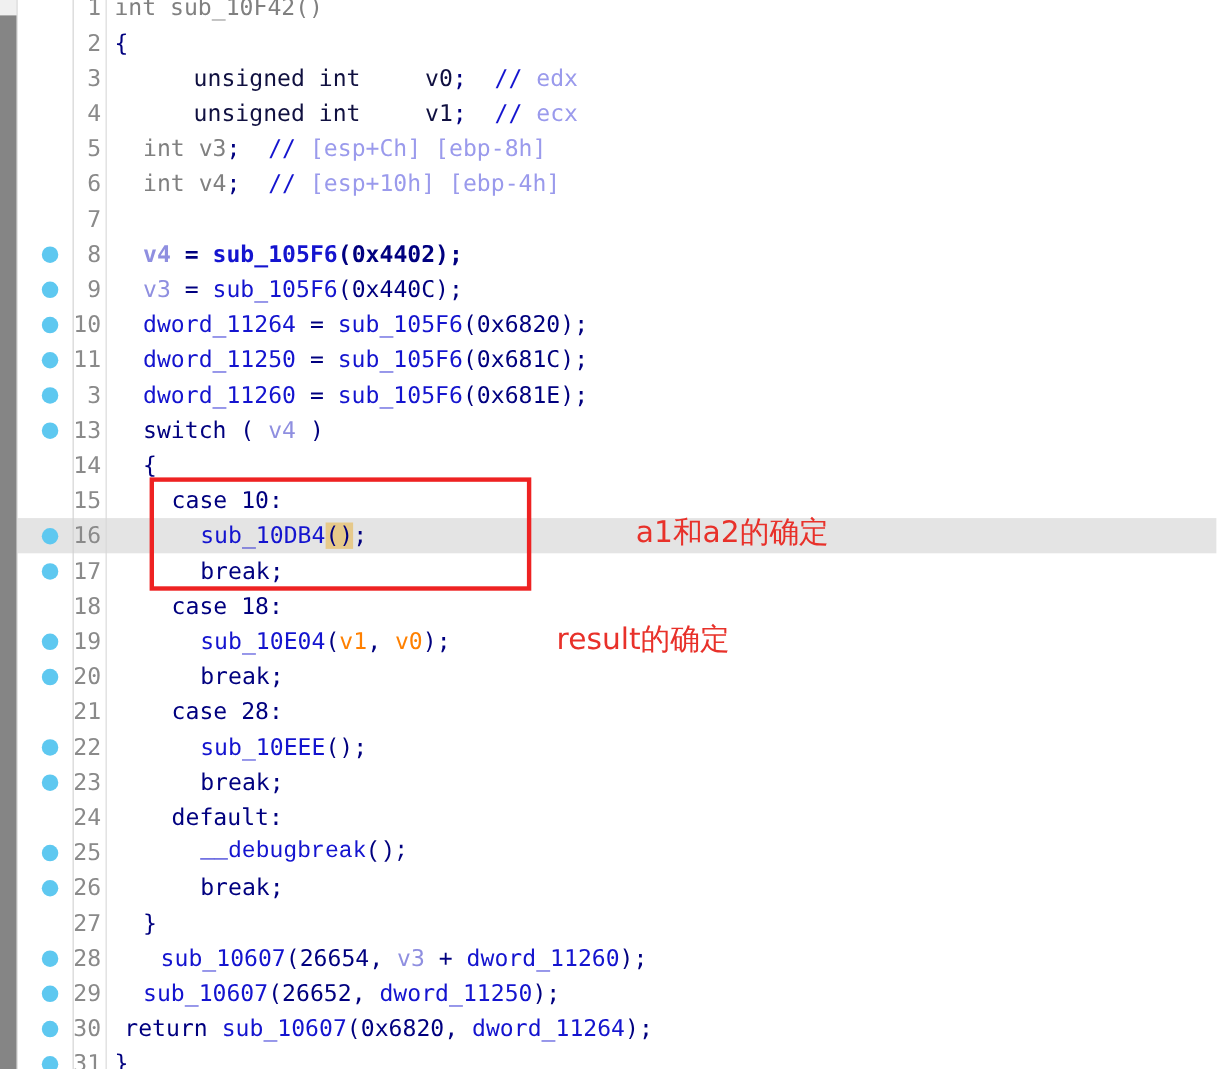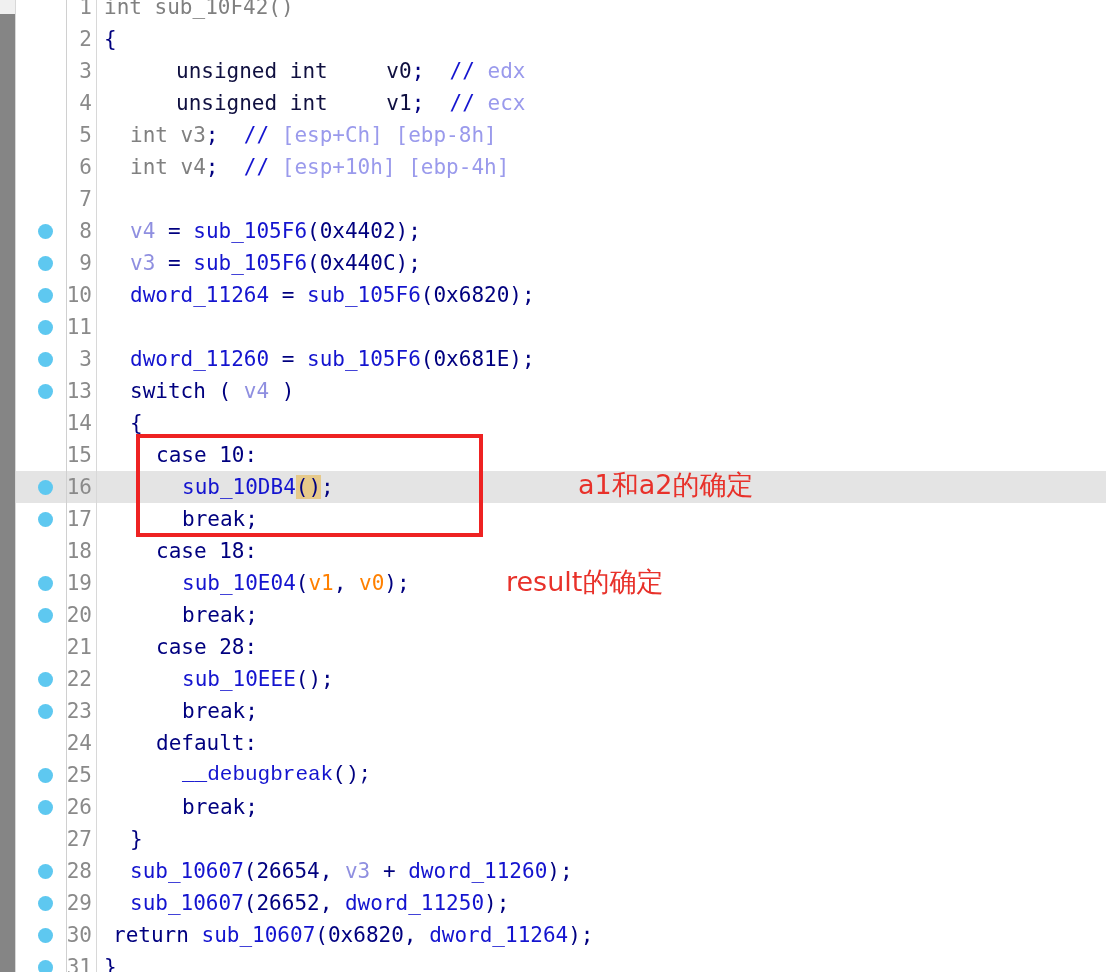--- a/index.html
+++ b/index.html
@@ -155,41 +155,41 @@
   <div class="line-highlight" id="hl-band" style="top: 471px;"></div>
 
   <div class="code-surface" id="code-surface">
       <div class="row" style="top: -9px;"><div class="lineno">1</div><div class="code" style="left: 104px;"><span class="t-dim">int sub_10F42()</span></div></div>
       <div class="row" style="top: 23px;"><div class="lineno">2</div><div class="code" style="left: 104px;"><span class="t-kw">{</span></div></div>
       <div class="row" style="top: 55px;"><div class="lineno">3</div><div class="code" style="left: 130px;"><span class="t-dark">unsigned int</span><span class="t-dark"> v0</span><span class="t-kw">;</span><span>  </span><span class="t-cmt">//</span><span class="t-cmttx"> edx</span></div></div>
       <div class="row" style="top: 87px;"><div class="lineno">4</div><div class="code" style="left: 130px;"><span class="t-dark">unsigned int</span><span class="t-dark"> v1</span><span class="t-kw">;</span><span>  </span><span class="t-cmt">//</span><span class="t-cmttx"> ecx</span></div></div>
       <div class="row" style="top: 119px;"><div class="lineno">5</div><div class="code" style="left: 130px;"><span class="t-dim">int v3</span><span class="t-kw">;</span><span>  </span><span class="t-cmt">//</span><span class="t-cmttx"> [esp+Ch] [ebp-8h]</span></div></div>
       <div class="row" style="top: 151px;"><div class="lineno">6</div><div class="code" style="left: 130px;"><span class="t-dim">int v4</span><span class="t-kw">;</span><span>  </span><span class="t-cmt">//</span><span class="t-cmttx"> [esp+10h] [ebp-4h]</span></div></div>
       <div class="row" style="top: 183px;"><div class="lineno">7</div><div class="code" style="left: 104px;"></div></div>
-      <div class="row" style="top: 215px;"><div class="bp-dot"></div><div class="lineno">8</div><div class="code" style="left: 130px;"><span class="t-var">v4</span><span class="t-kw"> = </span><span class="t-fn">sub_105F6</span><span class="t-kw">(</span><span class="t-num">0x4402</span><span class="t-kw">);</span></div></div>
+      <div class="row" style="top: 215px;"><div class="bp-dot"></div><div class="lineno">8</div><div class="code" style="left: 130px; font-weight: bold;"><span class="t-var">v4</span><span class="t-kw"> = </span><span class="t-fn">sub_105F6</span><span class="t-kw">(</span><span class="t-num">0x4402</span><span class="t-kw">);</span></div></div>
       <div class="row" style="top: 247px;"><div class="bp-dot"></div><div class="lineno">9</div><div class="code" style="left: 130px;"><span class="t-var">v3</span><span class="t-kw"> = </span><span class="t-fn">sub_105F6</span><span class="t-kw">(</span><span class="t-num">0x440C</span><span class="t-kw">);</span></div></div>
       <div class="row" style="top: 279px;"><div class="bp-dot"></div><div class="lineno">10</div><div class="code" style="left: 130px;"><span class="t-fn">dword_11264</span><span class="t-kw"> = </span><span class="t-fn">sub_105F6</span><span class="t-kw">(</span><span class="t-num">0x6820</span><span class="t-kw">);</span></div></div>
-      <div class="row" style="top: 311px;"><div class="bp-dot"></div><div class="lineno">11</div></div>
+      <div class="row" style="top: 311px;"><div class="bp-dot"></div><div class="lineno">11</div><div class="code" style="left: 130px;"><span class="t-fn">dword_11250</span><span class="t-kw"> = </span><span class="t-fn">sub_105F6</span><span class="t-kw">(</span><span class="t-num">0x681C</span><span class="t-kw">);</span></div></div>
       <div class="row" style="top: 343px;"><div class="bp-dot"></div><div class="lineno">3</div><div class="code" style="left: 130px;"><span class="t-fn">dword_11260</span><span class="t-kw"> = </span><span class="t-fn">sub_105F6</span><span class="t-kw">(</span><span class="t-num">0x681E</span><span class="t-kw">);</span></div></div>
       <div class="row" style="top: 375px;"><div class="bp-dot"></div><div class="lineno">13</div><div class="code" style="left: 130px;"><span class="t-kw">switch ( </span><span class="t-var">v4</span><span class="t-kw"> )</span></div></div>
       <div class="row" style="top: 407px;"><div class="lineno">14</div><div class="code" style="left: 130px;"><span class="t-kw">{</span></div></div>
       <div class="row" style="top: 439px;"><div class="lineno">15</div><div class="code" style="left: 156px;"><span class="t-kw">case </span><span class="t-num">10</span><span class="t-kw">:</span></div></div>
       <div class="row" style="top: 471px;"><div class="bp-dot"></div><div class="lineno">16</div><div class="code" style="left: 182px;"><span class="t-fn">sub_10DB4</span><span class="t-match">()</span><span class="t-kw">;</span></div></div>
       <div class="row" style="top: 503px;"><div class="bp-dot"></div><div class="lineno">17</div><div class="code" style="left: 182px;"><span class="t-kw">break;</span></div></div>
       <div class="row" style="top: 535px;"><div class="lineno">18</div><div class="code" style="left: 156px;"><span class="t-kw">case </span><span class="t-num">18</span><span class="t-kw">:</span></div></div>
       <div class="row" style="top: 567px;"><div class="bp-dot"></div><div class="lineno">19</div><div class="code" style="left: 182px;"><span class="t-fn">sub_10E04</span><span class="t-kw">(</span><span class="t-reg">v1</span><span class="t-kw">, </span><span class="t-reg">v0</span><span class="t-kw">);</span></div></div>
       <div class="row" style="top: 599px;"><div class="bp-dot"></div><div class="lineno">20</div><div class="code" style="left: 182px;"><span class="t-kw">break;</span></div></div>
       <div class="row" style="top: 631px;"><div class="lineno">21</div><div class="code" style="left: 156px;"><span class="t-kw">case </span><span class="t-num">28</span><span class="t-kw">:</span></div></div>
       <div class="row" style="top: 663px;"><div class="bp-dot"></div><div class="lineno">22</div><div class="code" style="left: 182px;"><span class="t-fn">sub_10EEE</span><span class="t-kw">();</span></div></div>
       <div class="row" style="top: 695px;"><div class="bp-dot"></div><div class="lineno">23</div><div class="code" style="left: 182px;"><span class="t-kw">break;</span></div></div>
       <div class="row" style="top: 727px;"><div class="lineno">24</div><div class="code" style="left: 156px;"><span class="t-kw">default:</span></div></div>
       <div class="row" style="top: 759px;"><div class="bp-dot"></div><div class="lineno">25</div><div class="code" style="left: 182px; font-family: Liberation Mono, monospace;"><span class="t-fn">__debugbreak</span><span class="t-kw">();</span></div></div>
       <div class="row" style="top: 791px;"><div class="bp-dot"></div><div class="lineno">26</div><div class="code" style="left: 182px;"><span class="t-kw">break;</span></div></div>
       <div class="row" style="top: 823px;"><div class="lineno">27</div><div class="code" style="left: 130px;"><span class="t-kw">}</span></div></div>
-      <div class="row" style="top: 855px;"><div class="bp-dot"></div><div class="lineno">28</div><div class="code" style="left: 130px;"><span class="t-fn">sub_10607</span><span class="t-kw">(</span><span class="t-num">26654</span><span class="t-kw">, </span><span class="t-var">v3</span><span class="t-kw"> + </span><span class="t-fn">dword_11260</span><span class="t-kw">);</span></div></div>
+      <div class="row" style="top: 855px;"><div class="bp-dot"></div><div class="lineno">28</div><div class="code" style="left: 146px;"><span class="t-fn">sub_10607</span><span class="t-kw">(</span><span class="t-num">26654</span><span class="t-kw">, </span><span class="t-var">v3</span><span class="t-kw"> + </span><span class="t-fn">dword_11260</span><span class="t-kw">);</span></div></div>
       <div class="row" style="top: 887px;"><div class="bp-dot"></div><div class="lineno">29</div><div class="code" style="left: 130px;"><span class="t-fn">sub_10607</span><span class="t-kw">(</span><span class="t-num">26652</span><span class="t-kw">, </span><span class="t-fn">dword_11250</span><span class="t-kw">);</span></div></div>
       <div class="row" style="top: 919px;"><div class="bp-dot"></div><div class="lineno">30</div><div class="code" style="left: 113px;"><span class="t-kw">return </span><span class="t-fn">sub_10607</span><span class="t-kw">(</span><span class="t-num">0x6820</span><span class="t-kw">, </span><span class="t-fn">dword_11264</span><span class="t-kw">);</span></div></div>
       <div class="row" style="top: 951px;"><div class="bp-dot"></div><div class="lineno">31</div><div class="code" style="left: 104px;"><span class="t-kw">}</span></div></div>
     </div>
 
   <div class="gutter-sep"></div>
 
   <div class="vscroll-track">
     <div class="vscroll-thumb"></div>
   </div>

